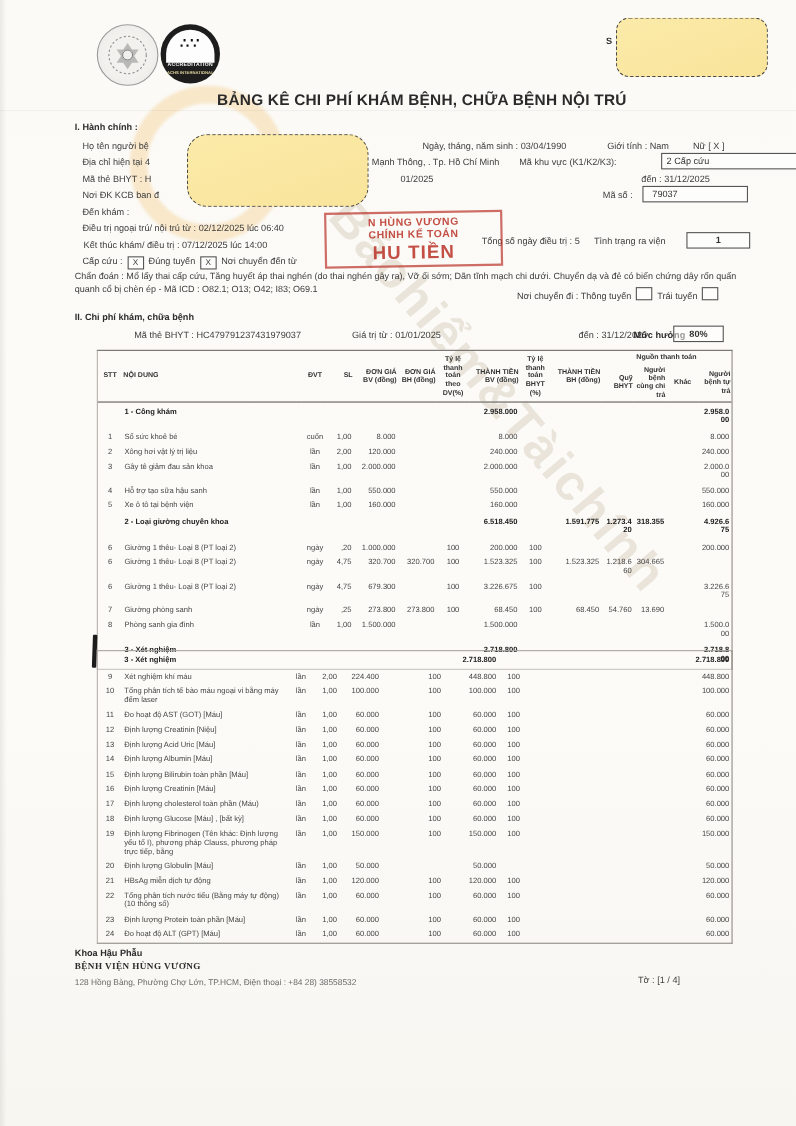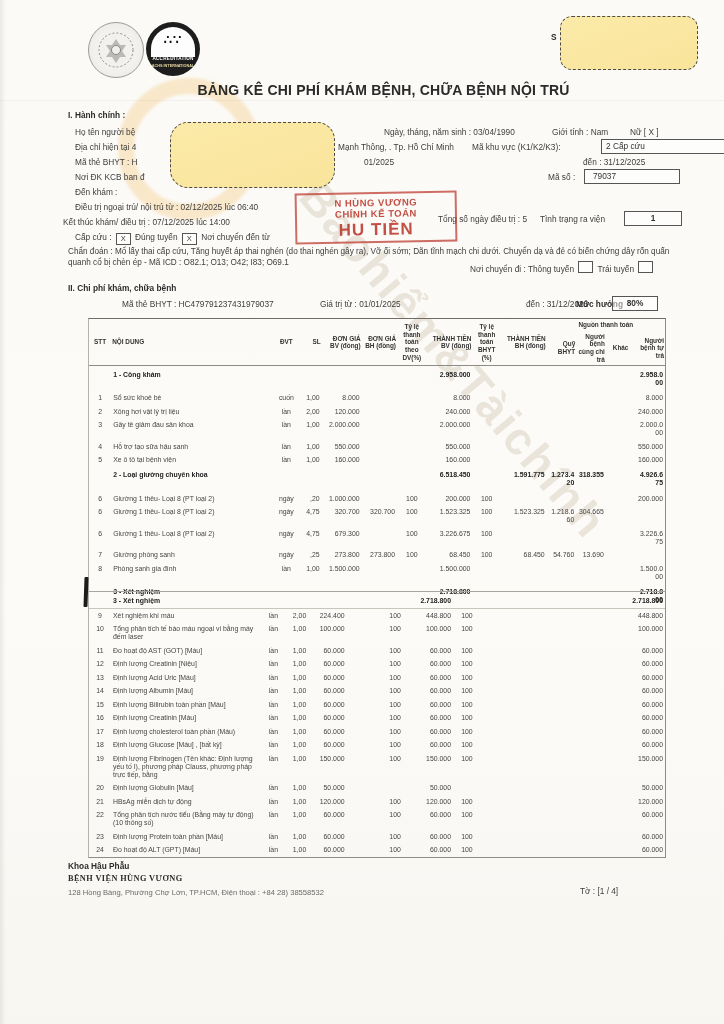--- a/index.html
+++ b/index.html
@@ -108,21 +108,21 @@
   <span class="t" style="left:75px;top:172px;">Nơi ĐK KCB ban đ</span>
   <span class="t" style="left:548px;top:172px;">Mã số :</span>
   <div class="box" style="left:584px;top:169px;width:86px;height:13px;line-height:13px;text-align:left;padding-left:8px;">79037</div>
 
   <span class="t" style="left:75px;top:187px;">Đến khám :</span>
 
   <div class="redact name"></div>
 
   <span class="t" style="left:75px;top:202px;">Điều trị ngoại trú/ nội trú từ : 02/12/2025 lúc 06:40</span>
 
-  <span class="t" style="left:63px;top:217px;">Kết thúc khám/ điều trị : 07/12/2025 lúc 14:00</span>
+  <span class="t" style="left:76px;top:217px;">Kết thúc khám/ điều trị : 07/12/2025 lúc 14:00</span>
   <span class="t" style="left:438px;top:214px;">Tổng số ngày điều trị : 5</span>
   <span class="t" style="left:540px;top:214px;">Tình trạng ra viện</span>
   <div class="box" style="left:624px;top:211px;width:56px;height:13px;line-height:13px;font-weight:bold;">1</div>
 
   <span class="t" style="left:75px;top:232px;">
     <span>Cấp cứu :</span>
     <span class="cb">X</span>
     <span>Đúng tuyến</span>
     <span class="cb">X</span>
     <span>Nơi chuyển đến từ</span>

